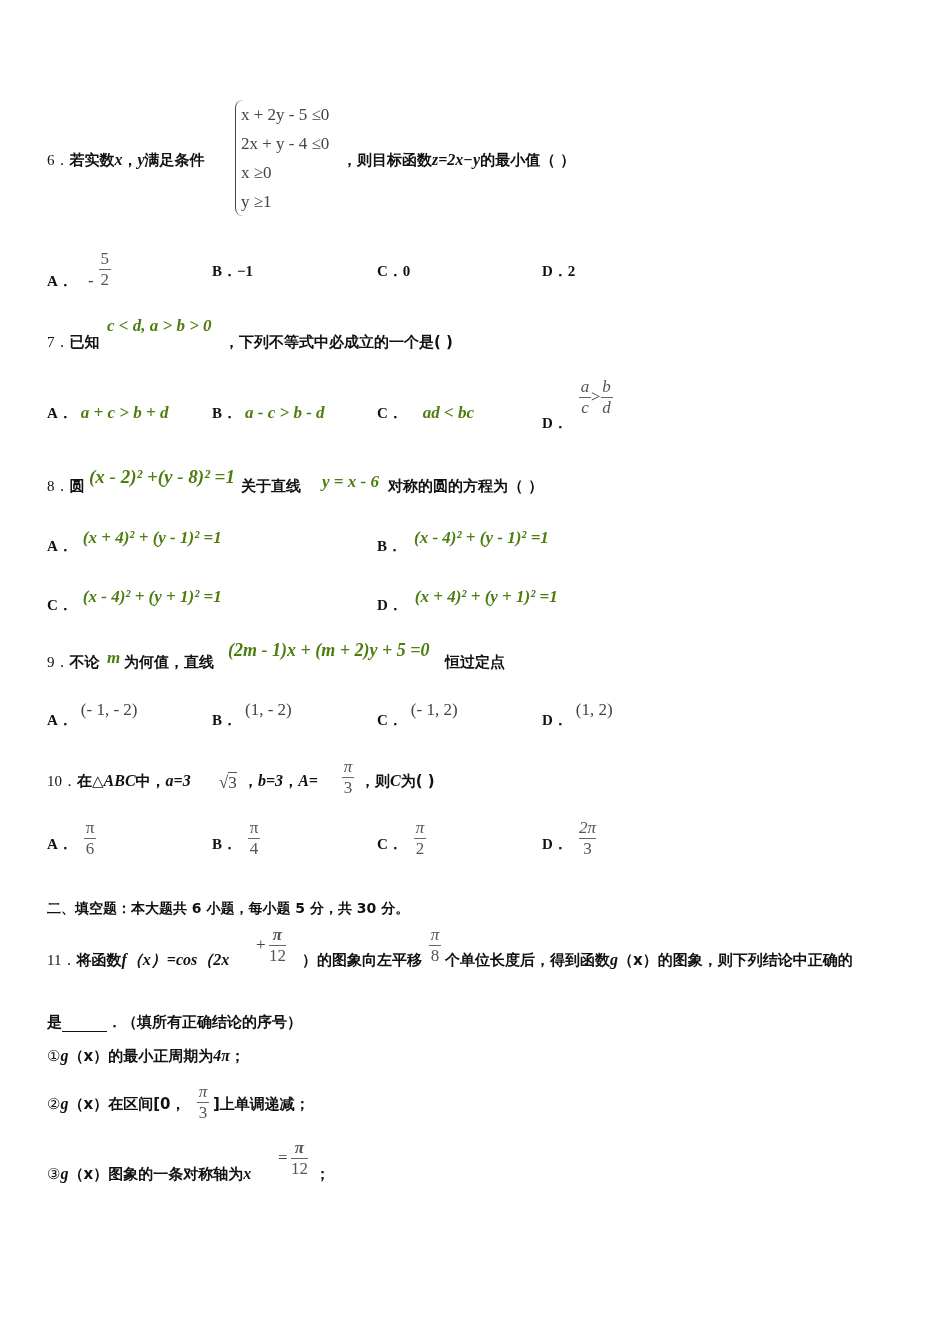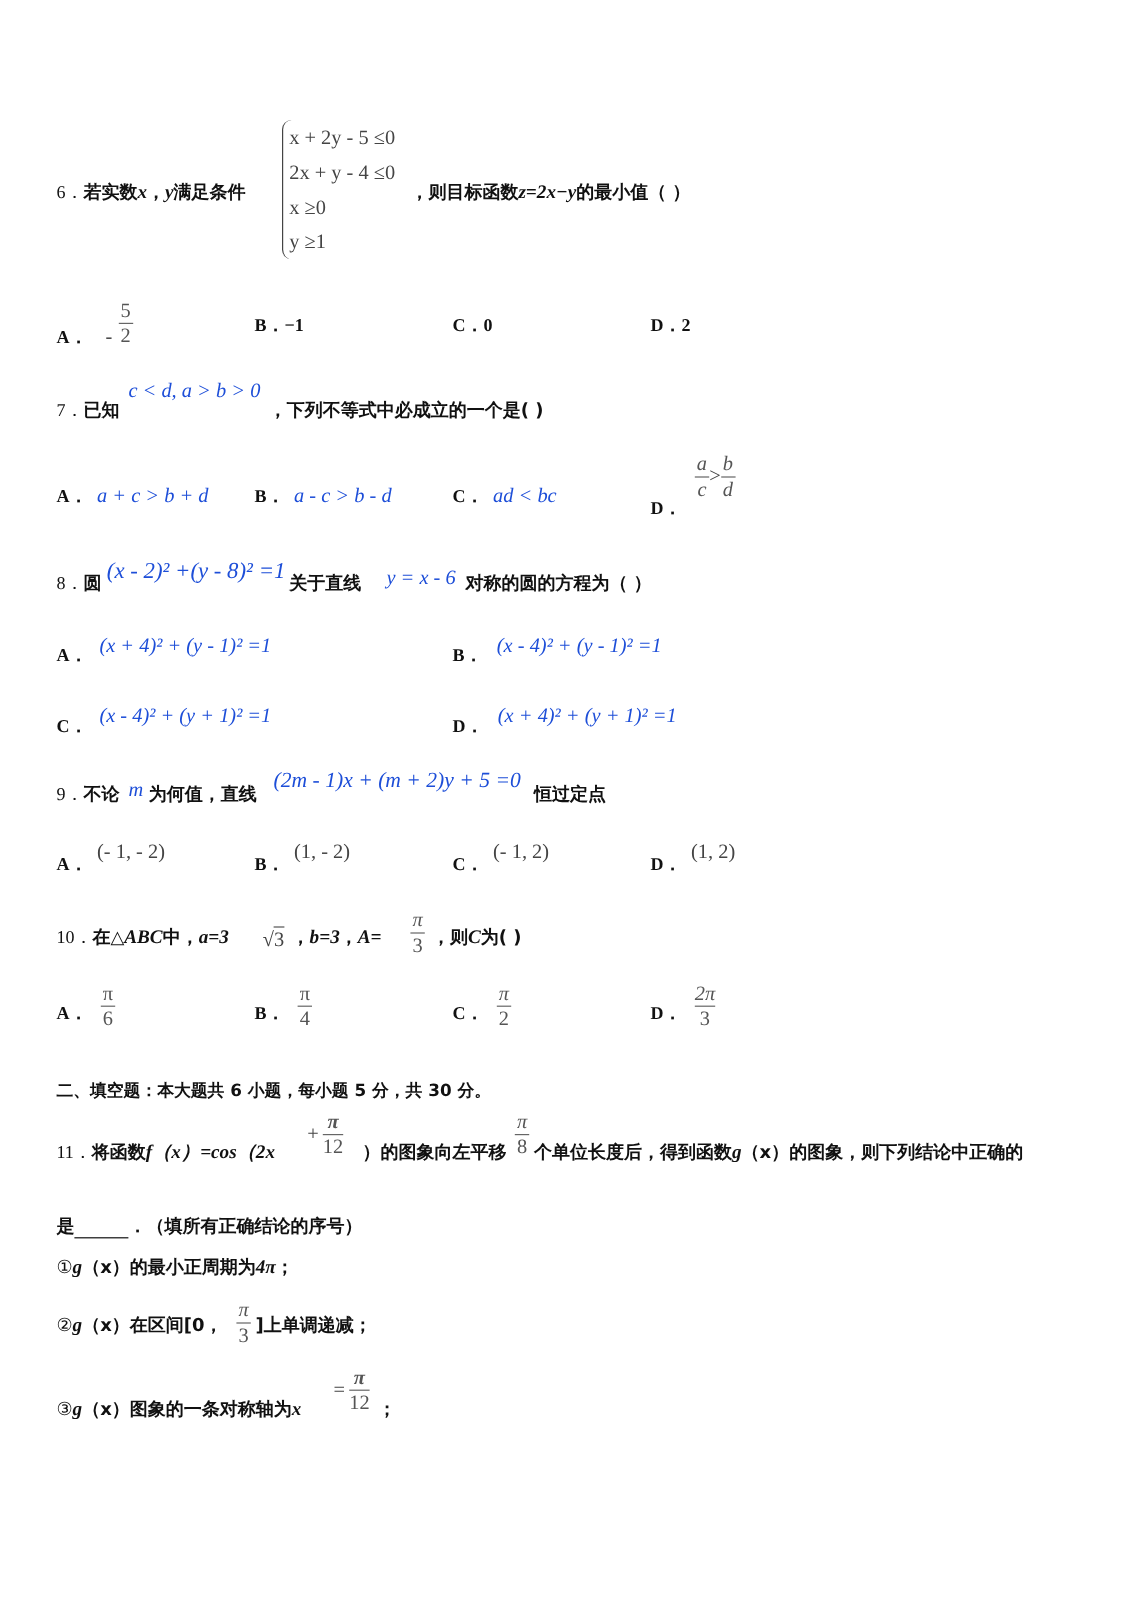--- a/index.html
+++ b/index.html
@@ -1,21 +1,21 @@
 <!DOCTYPE html>
 <html><head>
 <meta charset="utf-8">
 <style>
   html,body{margin:0;padding:0;background:#fff;}
   body{width:950px;height:1344px;position:relative;overflow:hidden;color:#111;
        font-family:"DejaVu Serif","Liberation Serif",serif;}
   .abs{position:absolute;white-space:nowrap;}
   .cn{font-family:"DejaVu Sans","Liberation Sans",sans-serif;font-weight:bold;font-size:15px;}
   .num{font-family:"Liberation Serif",serif;font-size:15px;font-weight:normal;}
-  .math{font-family:"Liberation Serif",serif;font-style:italic;font-weight:normal;color:#1d4ed8;font-size:17px;}
+  .math{font-family:"Liberation Serif",serif;font-style:italic;font-weight:bold;color:#4d7c0f;font-size:17px;}
   .mathup{font-family:"Liberation Serif",serif;font-weight:normal;color:#444;font-size:17px;}
   .lbl{font-family:"Liberation Serif",serif;font-weight:bold;font-size:15px;}
   .bi{font-family:"Liberation Serif",serif;font-weight:bold;font-style:italic;font-size:16px;}
   .frac{display:inline-flex;flex-direction:column;align-items:center;vertical-align:middle;
         font-family:"Liberation Serif",serif;color:#555;font-size:17px;line-height:20px;}
   .frac .bar{width:100%;min-width:12px;border-top:1px solid #666;}
   .brace{border-left:1px solid #444;border-radius:8px 0 0 8px;}
   .sys div{font-family:"Liberation Serif",serif;color:#444;font-size:17px;height:29px;line-height:29px;}
 </style>
 </head>
@@ -68,21 +68,21 @@
 </div>
 
 <div class="abs" style="left:47px;top:375px;width:800px;height:55px;">
   <div class="abs" style="left:0;top:28px;">
     <span class="lbl">A．</span><span class="math" style="margin-left:8px;">a + c &gt; b + d</span>
   </div>
   <div class="abs" style="left:165px;top:28px;">
     <span class="lbl">B．</span><span class="math" style="margin-left:8px;">a - c &gt; b - d</span>
   </div>
   <div class="abs" style="left:330px;top:28px;">
-    <span class="lbl">C．</span><span class="math" style="margin-left:8px;">ad &lt; bc</span>
+    <span class="lbl">C．</span><span class="math" style="margin-left:20px;">ad &lt; bc</span>
   </div>
   <div class="abs" style="left:495px;top:2px;">
     <span class="lbl" style="position:relative;top:26px;">D．</span>
     <span class="frac" style="font-style:italic;margin-left:6px;">
         <span>a</span>
         <span class="bar"></span>
         <span>c</span>
       </span><span class="mathup">&gt;</span><span class="frac" style="font-style:italic;">
         <span>b</span>
         <span class="bar"></span>

